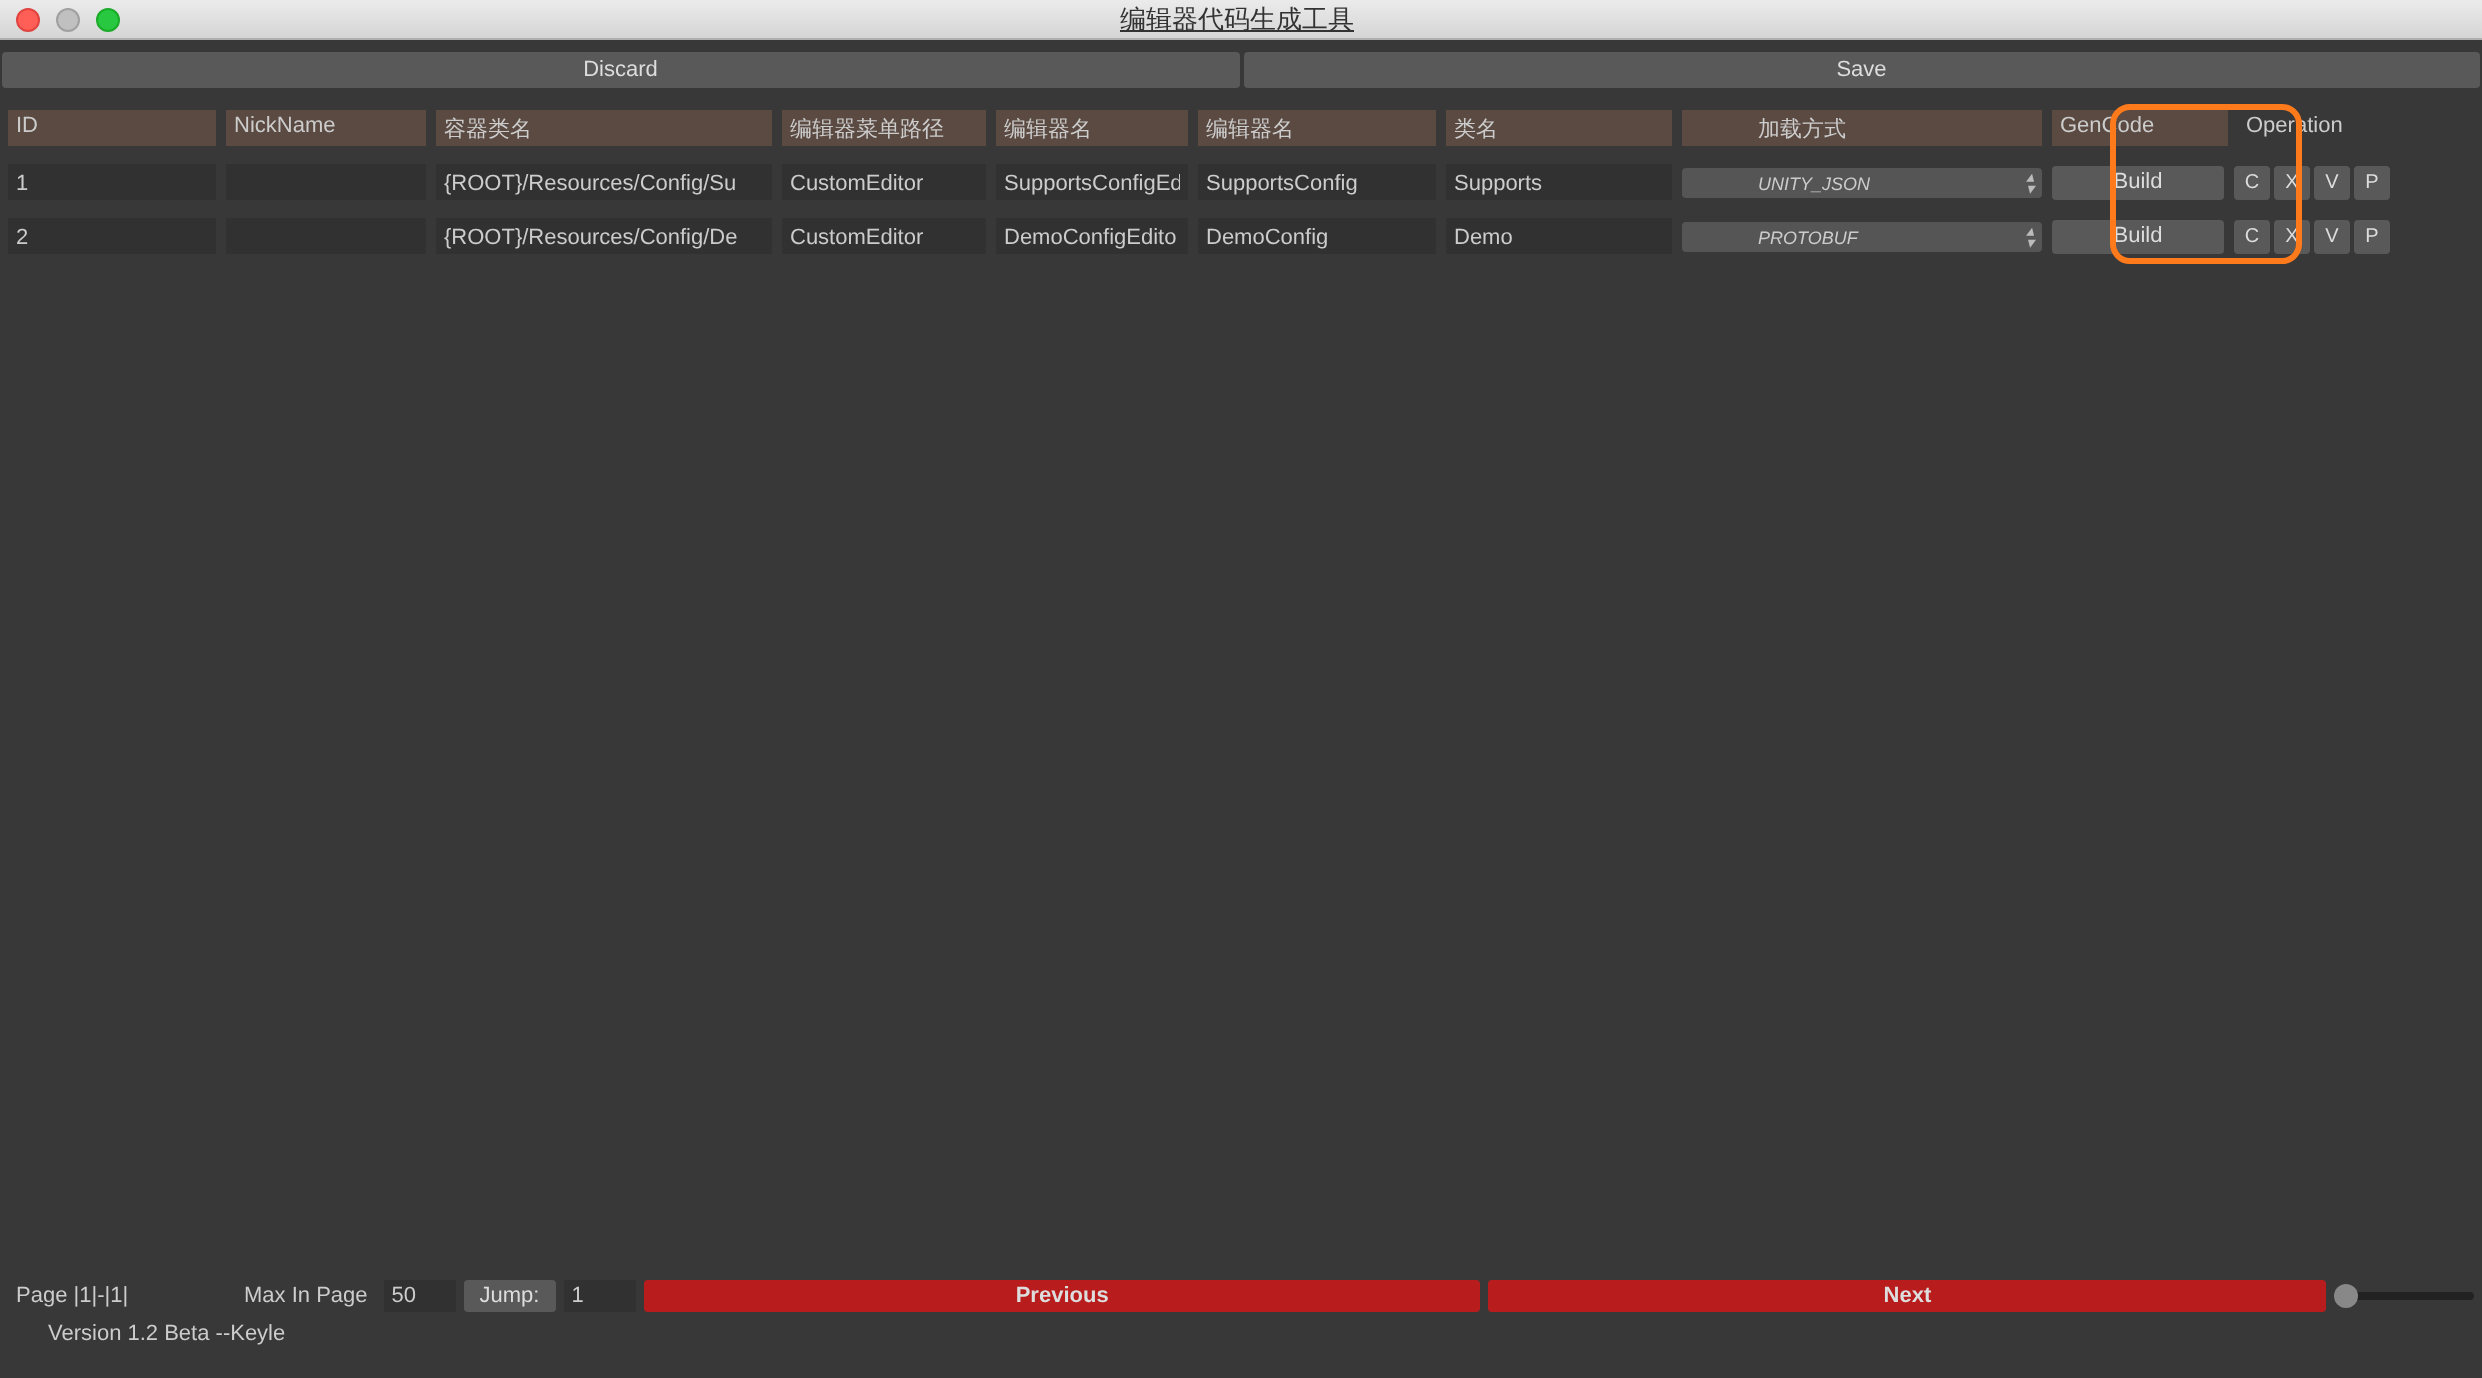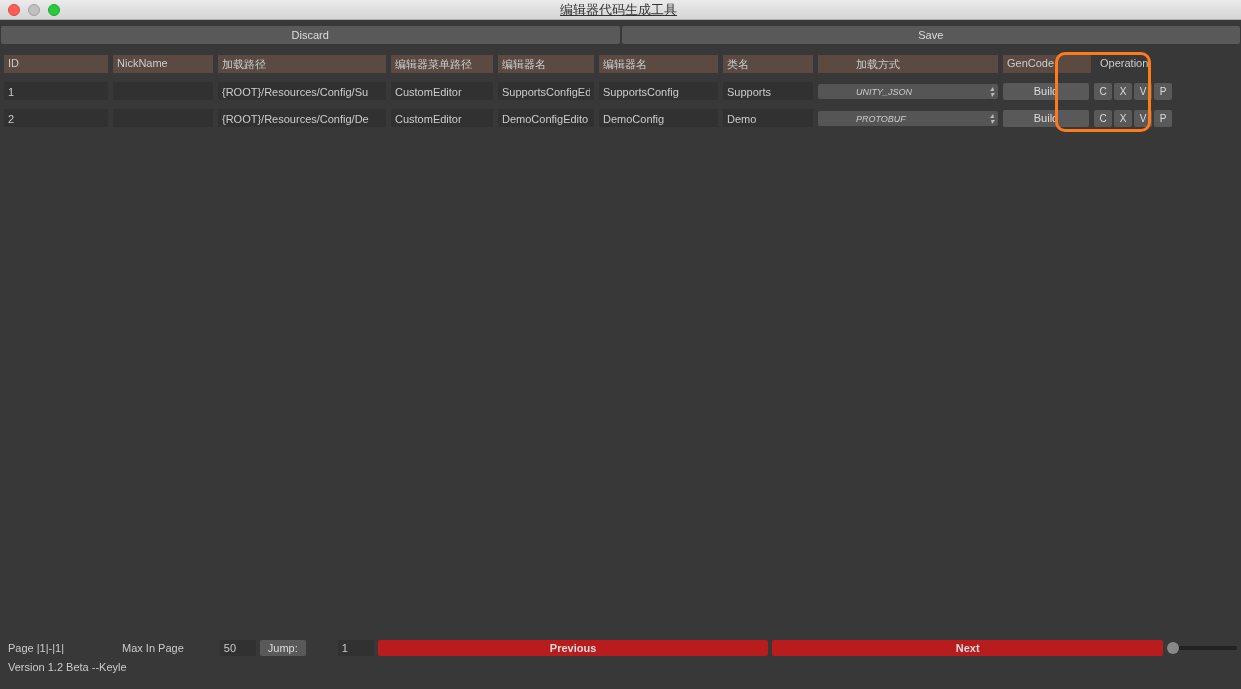--- a/index.html
+++ b/index.html
@@ -23,34 +23,34 @@
 .dd-arrows { font-size: 8px; line-height: 6px; color: #bbb; display: flex; flex-direction: column; }
 .btn { background: #595959; height: 17px; color: #ddd; font-size: 11px; border: none; border-radius: 2px; cursor: pointer; text-align: center; padding: 0; }
 .opbtn { background: #595959; width: 18px; height: 17px; color: #ddd; font-size: 10px; border: none; border-radius: 2px; cursor: pointer; text-align: center; padding: 0; }
 .opgroup { display: flex; gap: 2px; }
 .c-id { width: 104px; }
 .c-nick { width: 100px; }
 .c-path { width: 168px; }
 .c-menu { width: 102px; }
 .c-editor { width: 96px; }
 .c-container { width: 119px; }
-.c-class { width: 90px; }
+.c-class { width: 113px; }
 .c-load { width: 180px; padding-left: 38px; }
 .c-gen { width: 88px; }
 .c-build { width: 86px; }
 .c-op { width: 78px; }
 .highlight-box { position: absolute; border: 3px solid #ff7a1a; border-radius: 10px; pointer-events: none; }
 .footer { position: absolute; bottom: 12px; left: 0; right: 0; }
 .footer-row { display: flex; align-items: center; height: 18px; padding: 0 4px; gap: 4px; }
 .footer-text { color: #ccc; font-size: 11px; padding: 0 4px; }
-.footer-input { background: #313131; border: none; color: #ccc; font-size: 11px; height: 16px; padding: 0 4px; width: 36px; margin-left: 28px; }
+.footer-input { background: #313131; border: none; color: #ccc; font-size: 11px; height: 16px; padding: 0 4px; width: 36px; }
 .footer-btn { background: #b91c1c; border: none; color: #ddd; font-size: 11px; height: 16px; flex: 1; border-radius: 2px; cursor: pointer; font-weight: bold; }
 .slider-track { width: 70px; height: 4px; background: #222; border-radius: 2px; position: relative; }
 .slider-thumb { width: 12px; height: 12px; background: #888; border-radius: 50%; position: absolute; top: -4px; left: 0; }
-.version-row { padding: 4px 8px; color: #ccc; font-size: 11px; }
+.version-row { padding: 4px 24px; color: #ccc; font-size: 11px; }
 </style>
 </head>
 <body>
 
 <div class="titlebar">
   <div class="traffic">
     <div class="tl tl-close"></div>
     <div class="tl tl-min"></div>
     <div class="tl tl-zoom"></div>
   </div>
@@ -60,21 +60,21 @@
 
 <div class="toolbar">
   <button class="toolbar-btn">Discard</button>
   <button class="toolbar-btn">Save</button>
 </div>
 
 <div class="grid">
   <div class="row">
     <div class="hcell c-id">ID</div>
     <div class="hcell c-nick">NickName</div>
-    <div class="hcell c-path">加载路径</div>
+    <div class="hcell c-path">容器类名</div>
     <div class="hcell c-menu">编辑器菜单路径</div>
     <div class="hcell c-editor">编辑器名</div>
     <div class="hcell c-container">编辑器名</div>
     <div class="hcell c-class">类名</div>
     <div class="hcell c-load">加载方式</div>
     <div class="hcell c-gen">GenCode</div>
     <div class="hcell" style="flex:1;background:transparent">Operation</div>
   </div>
 
   <div class="row">

